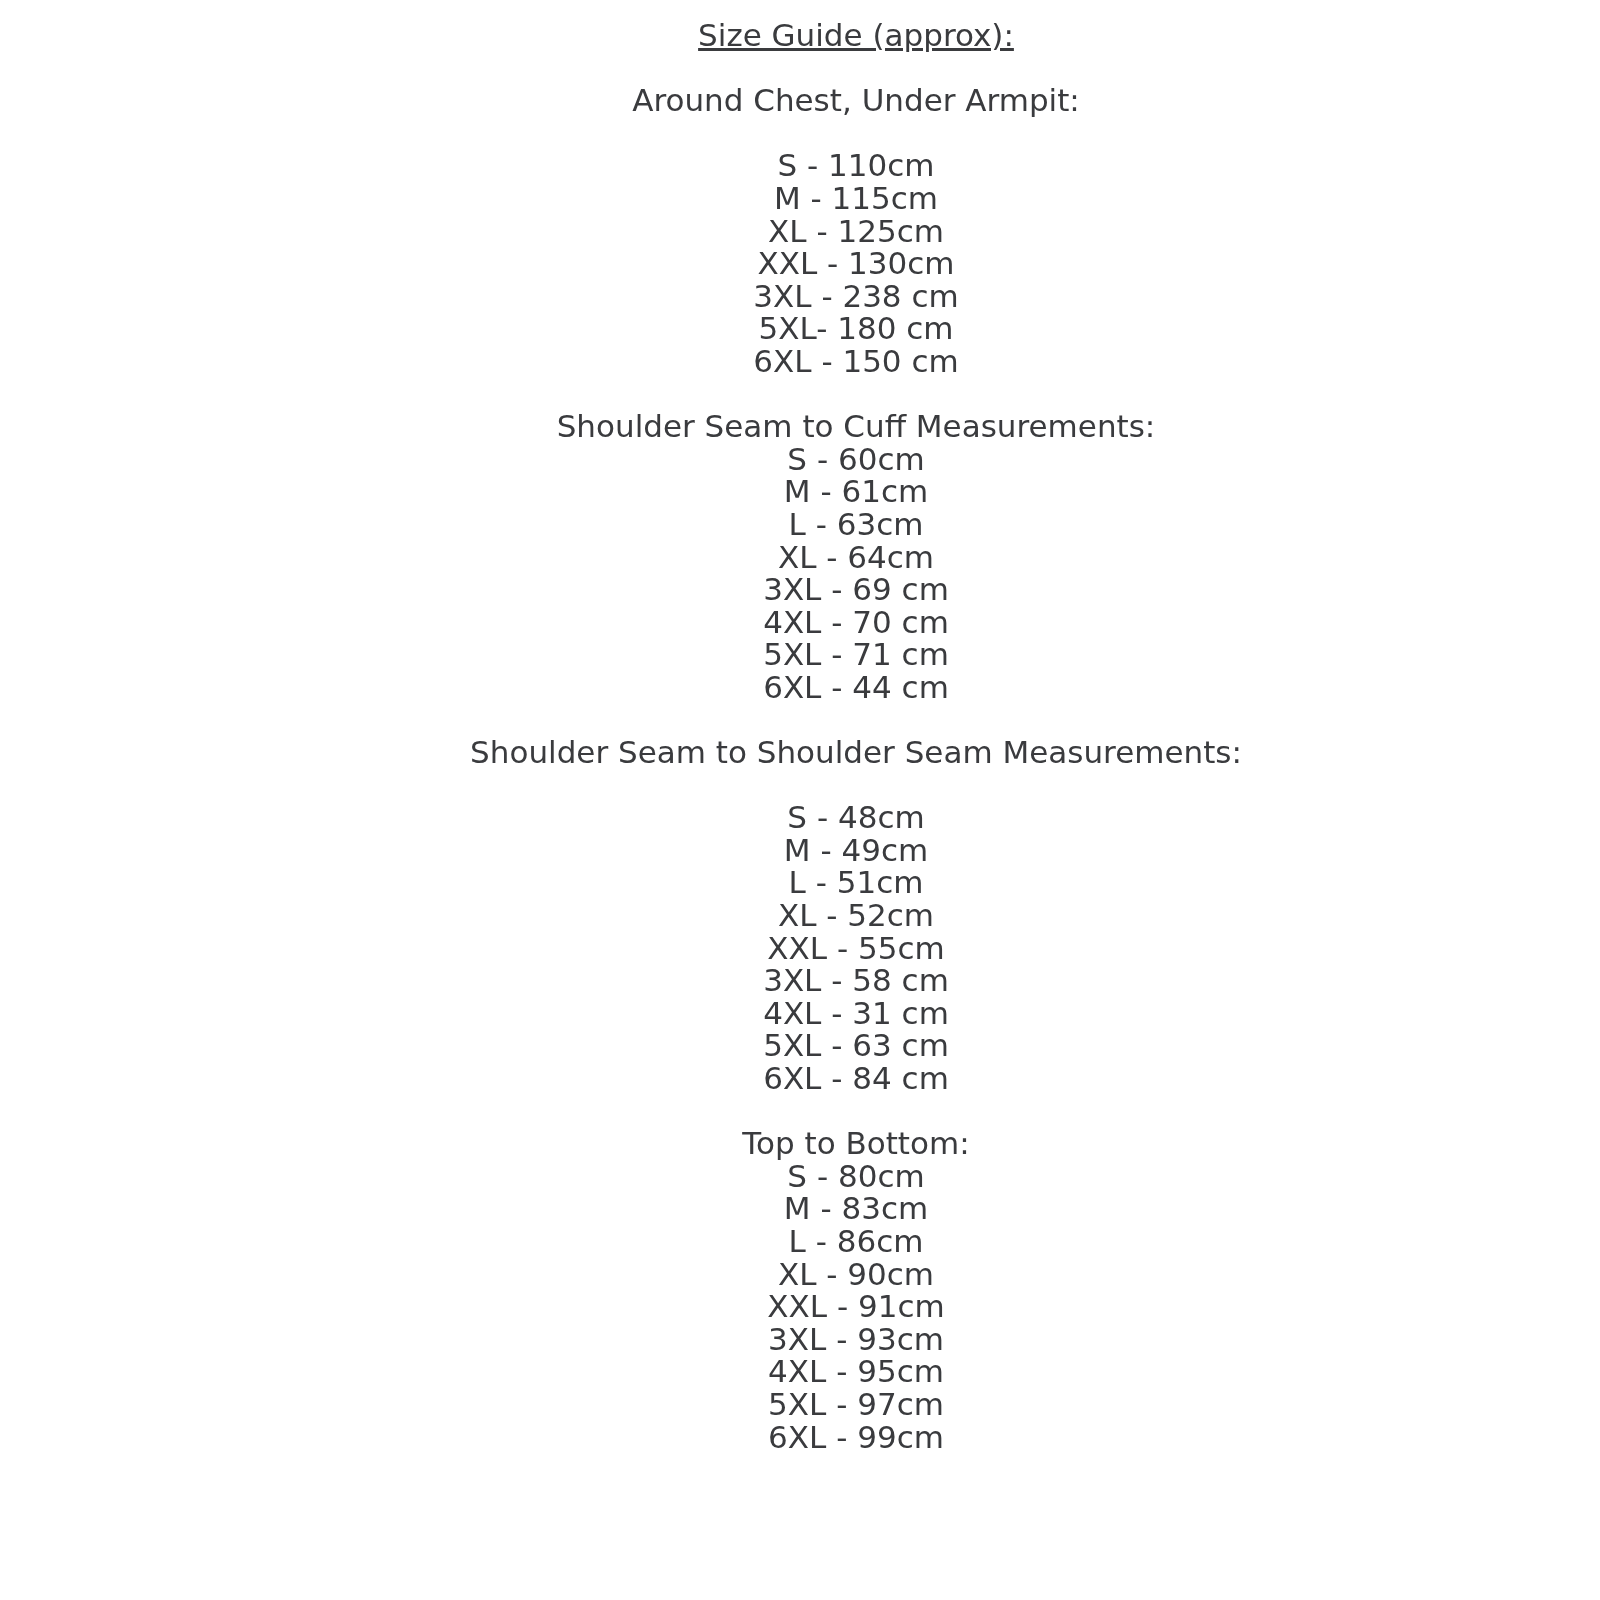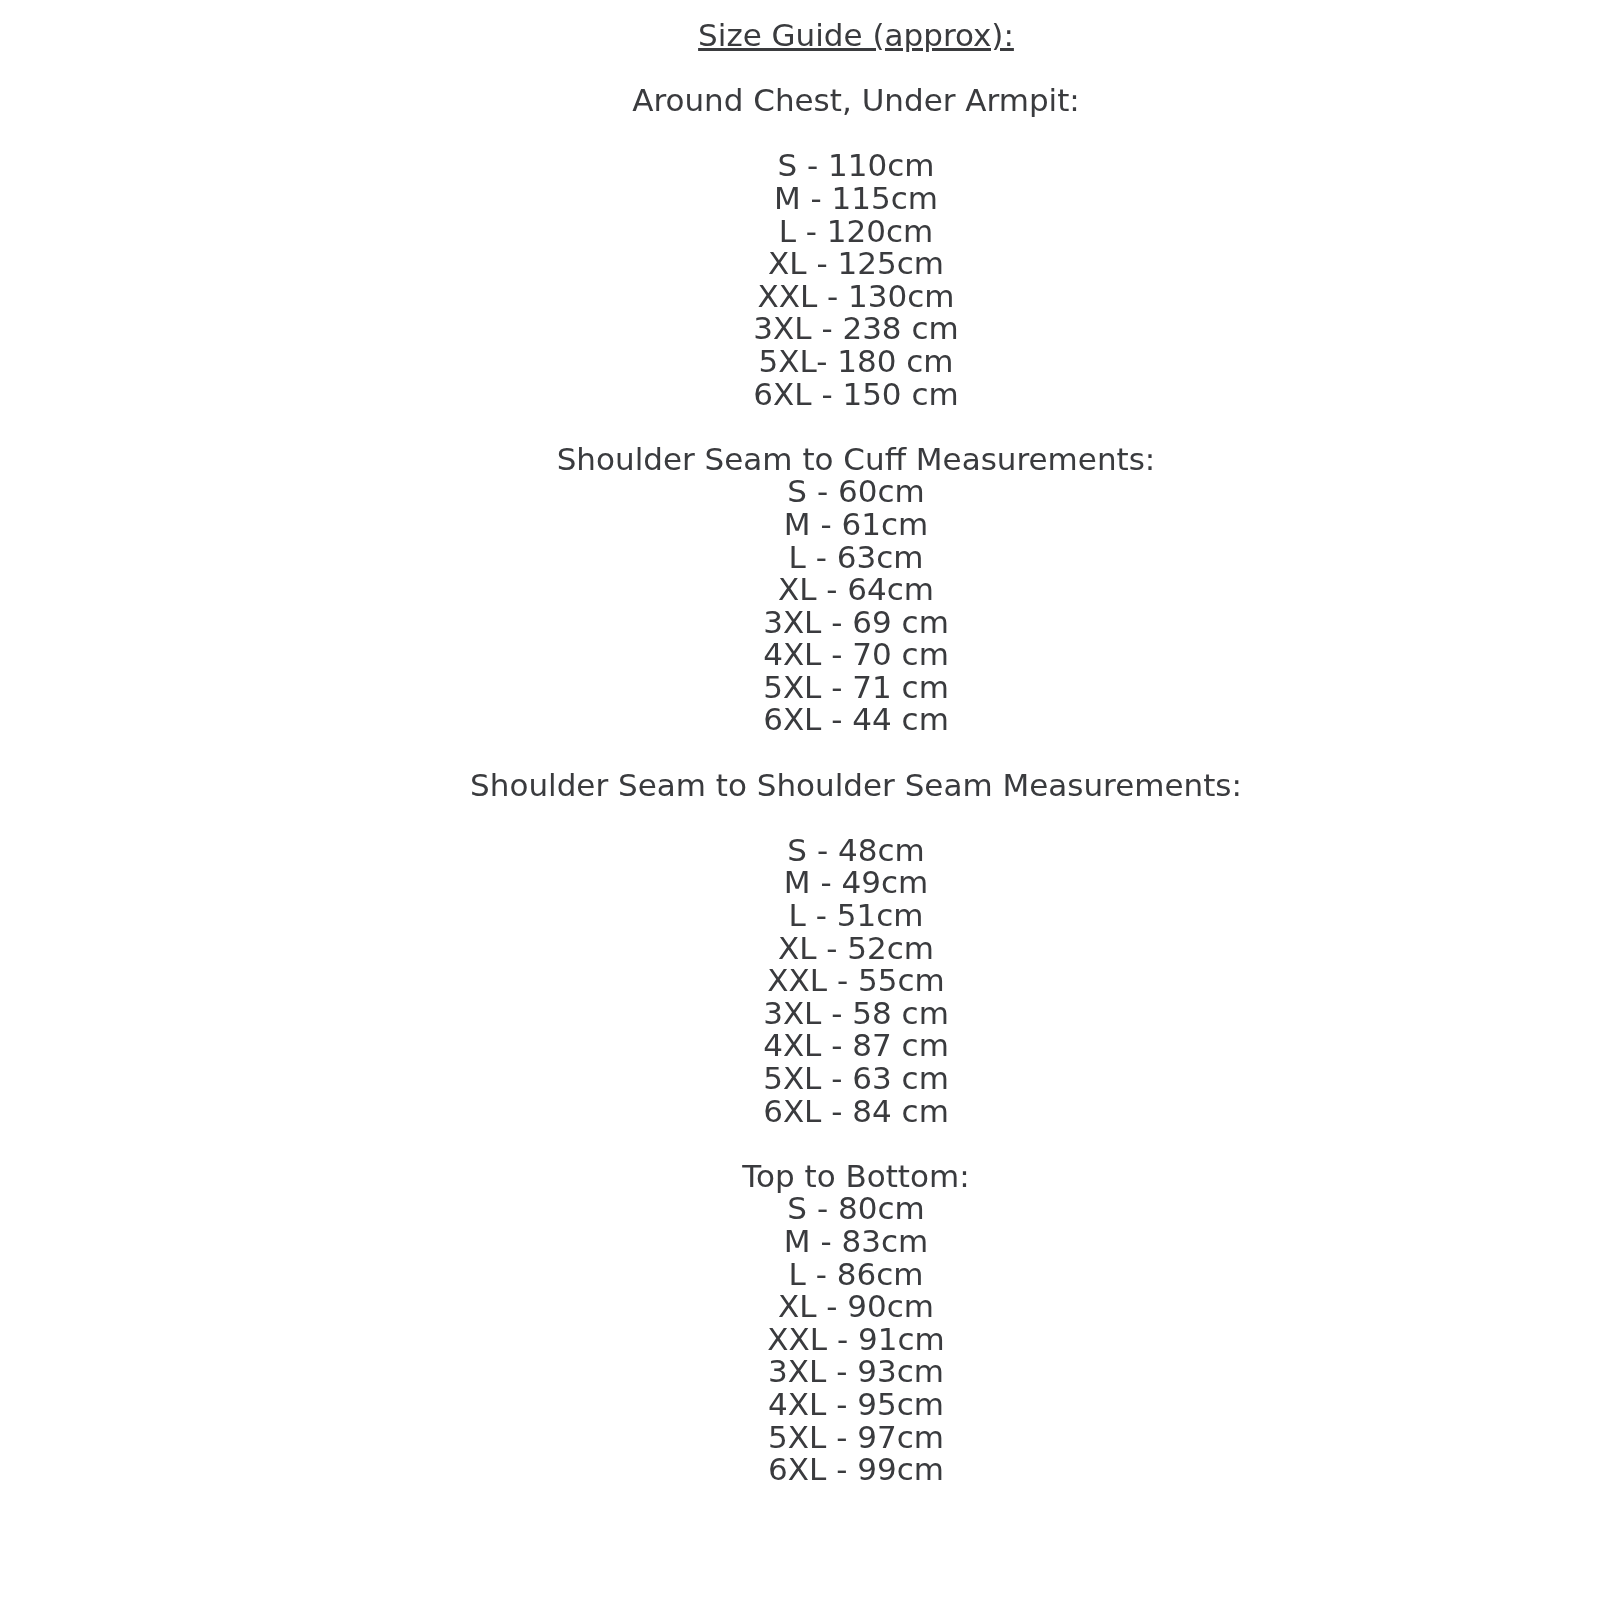--- a/index.html
+++ b/index.html
@@ -40,21 +40,20 @@
 
 <div class="page">
   <div class="content">
     <div class="line title">Size Guide (approx):</div>
     <div class="spacer"></div>
     <div id="sections">
         <div class="line heading">Around Chest, Under Armpit:</div>
         <div class="spacer"></div>
         <div class="line item">S - 110cm</div>
         <div class="line item">M - 115cm</div>
-        <div class="line item">L - 120cm</div>
         <div class="line item">XL - 125cm</div>
         <div class="line item">XXL - 130cm</div>
         <div class="line item">3XL - 238 cm</div>
         <div class="line item">5XL- 180 cm</div>
         <div class="line item">6XL - 150 cm</div>
         <div class="spacer"></div>
         <div class="line heading">Shoulder Seam to Cuff Measurements:</div>
         <div class="line item">S - 60cm</div>
         <div class="line item">M - 61cm</div>
         <div class="line item">L - 63cm</div>
@@ -65,21 +64,21 @@
         <div class="line item">6XL - 44 cm</div>
         <div class="spacer"></div>
         <div class="line heading">Shoulder Seam to Shoulder Seam Measurements:</div>
         <div class="spacer"></div>
         <div class="line item">S - 48cm</div>
         <div class="line item">M - 49cm</div>
         <div class="line item">L - 51cm</div>
         <div class="line item">XL - 52cm</div>
         <div class="line item">XXL - 55cm</div>
         <div class="line item">3XL - 58 cm</div>
-        <div class="line item">4XL - 87 cm</div>
+        <div class="line item">4XL - 31 cm</div>
         <div class="line item">5XL - 63 cm</div>
         <div class="line item">6XL - 84 cm</div>
         <div class="spacer"></div>
         <div class="line heading">Top to Bottom:</div>
         <div class="line item">S - 80cm</div>
         <div class="line item">M - 83cm</div>
         <div class="line item">L - 86cm</div>
         <div class="line item">XL - 90cm</div>
         <div class="line item">XXL - 91cm</div>
         <div class="line item">3XL - 93cm</div>

